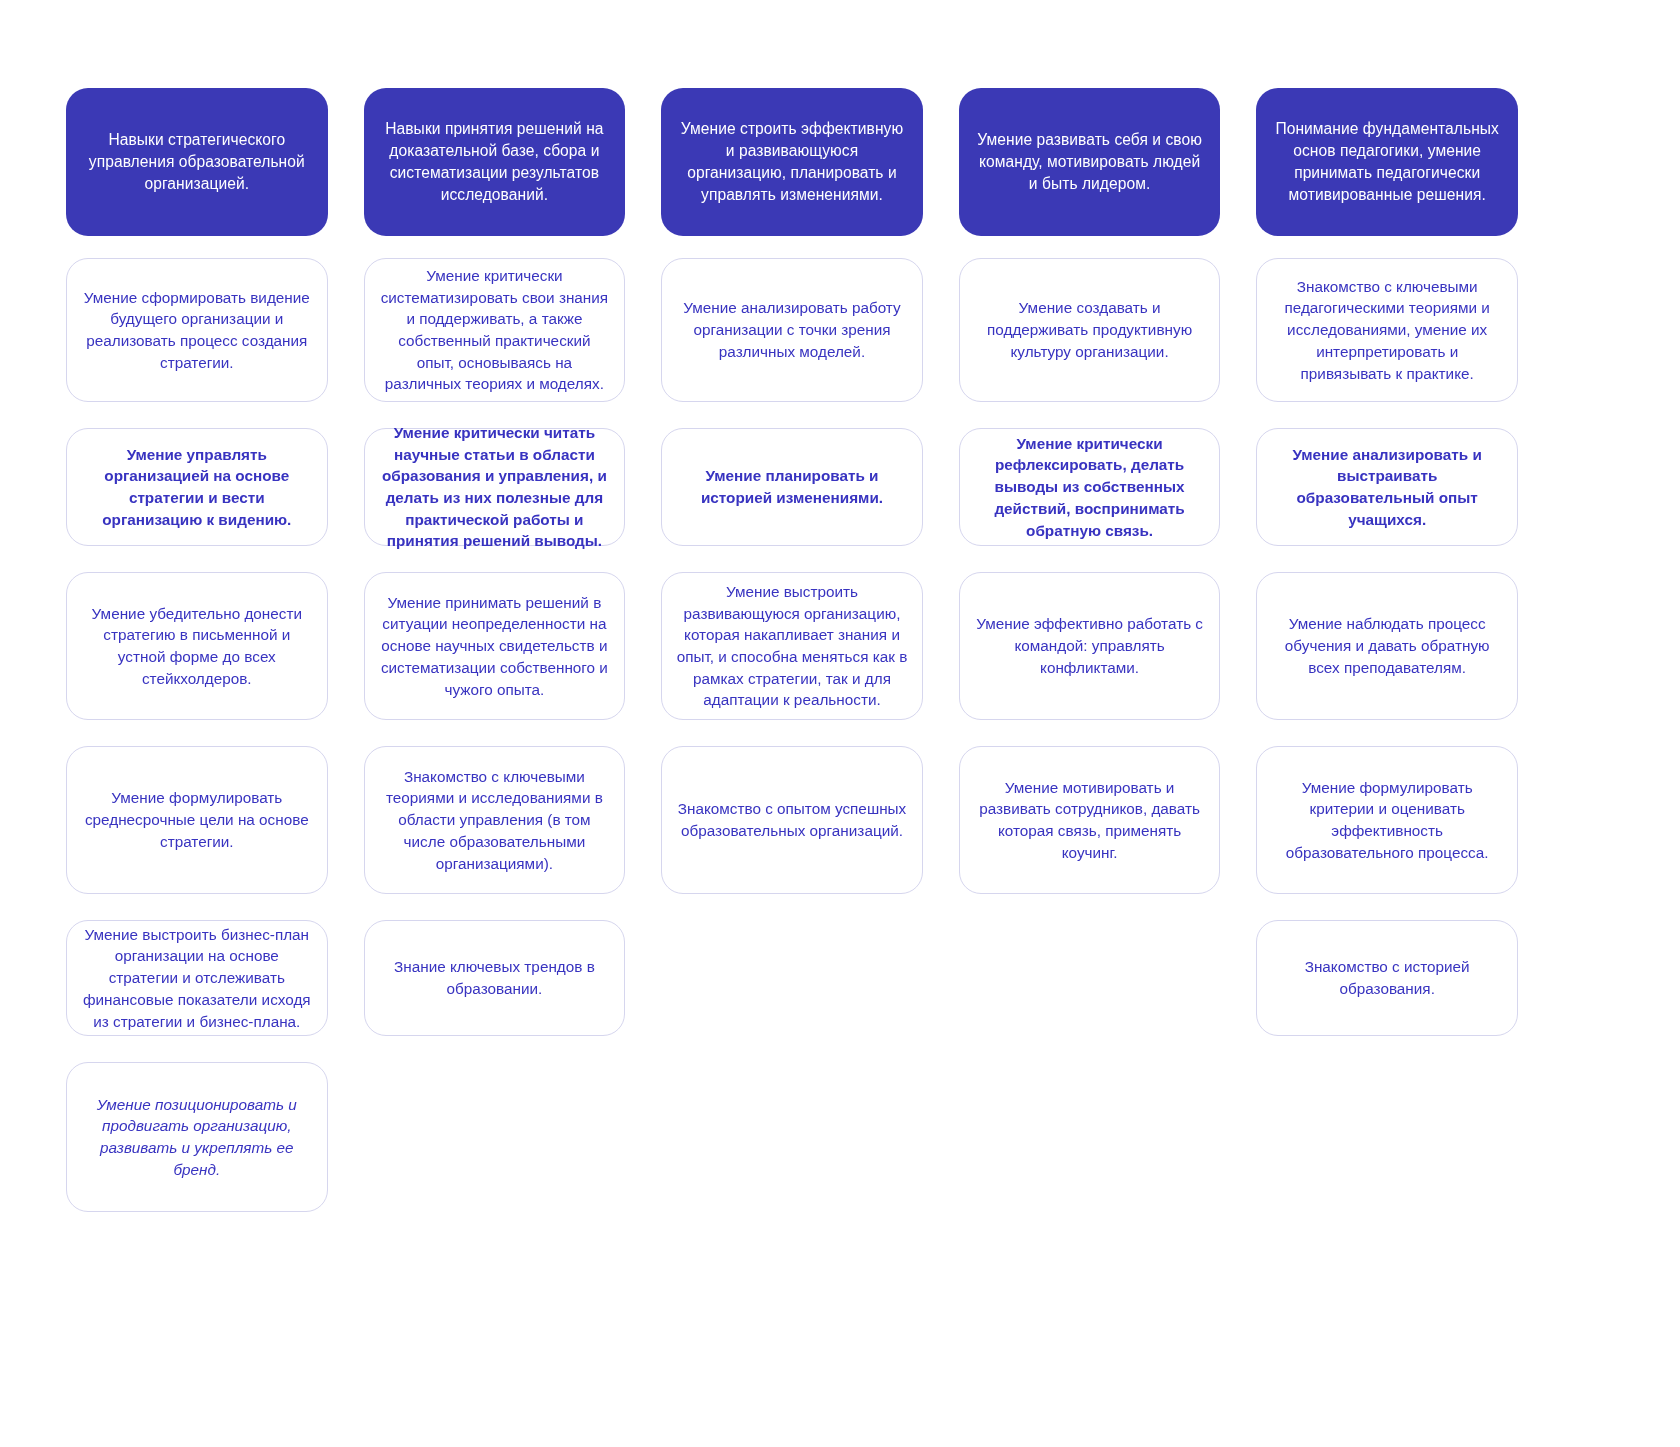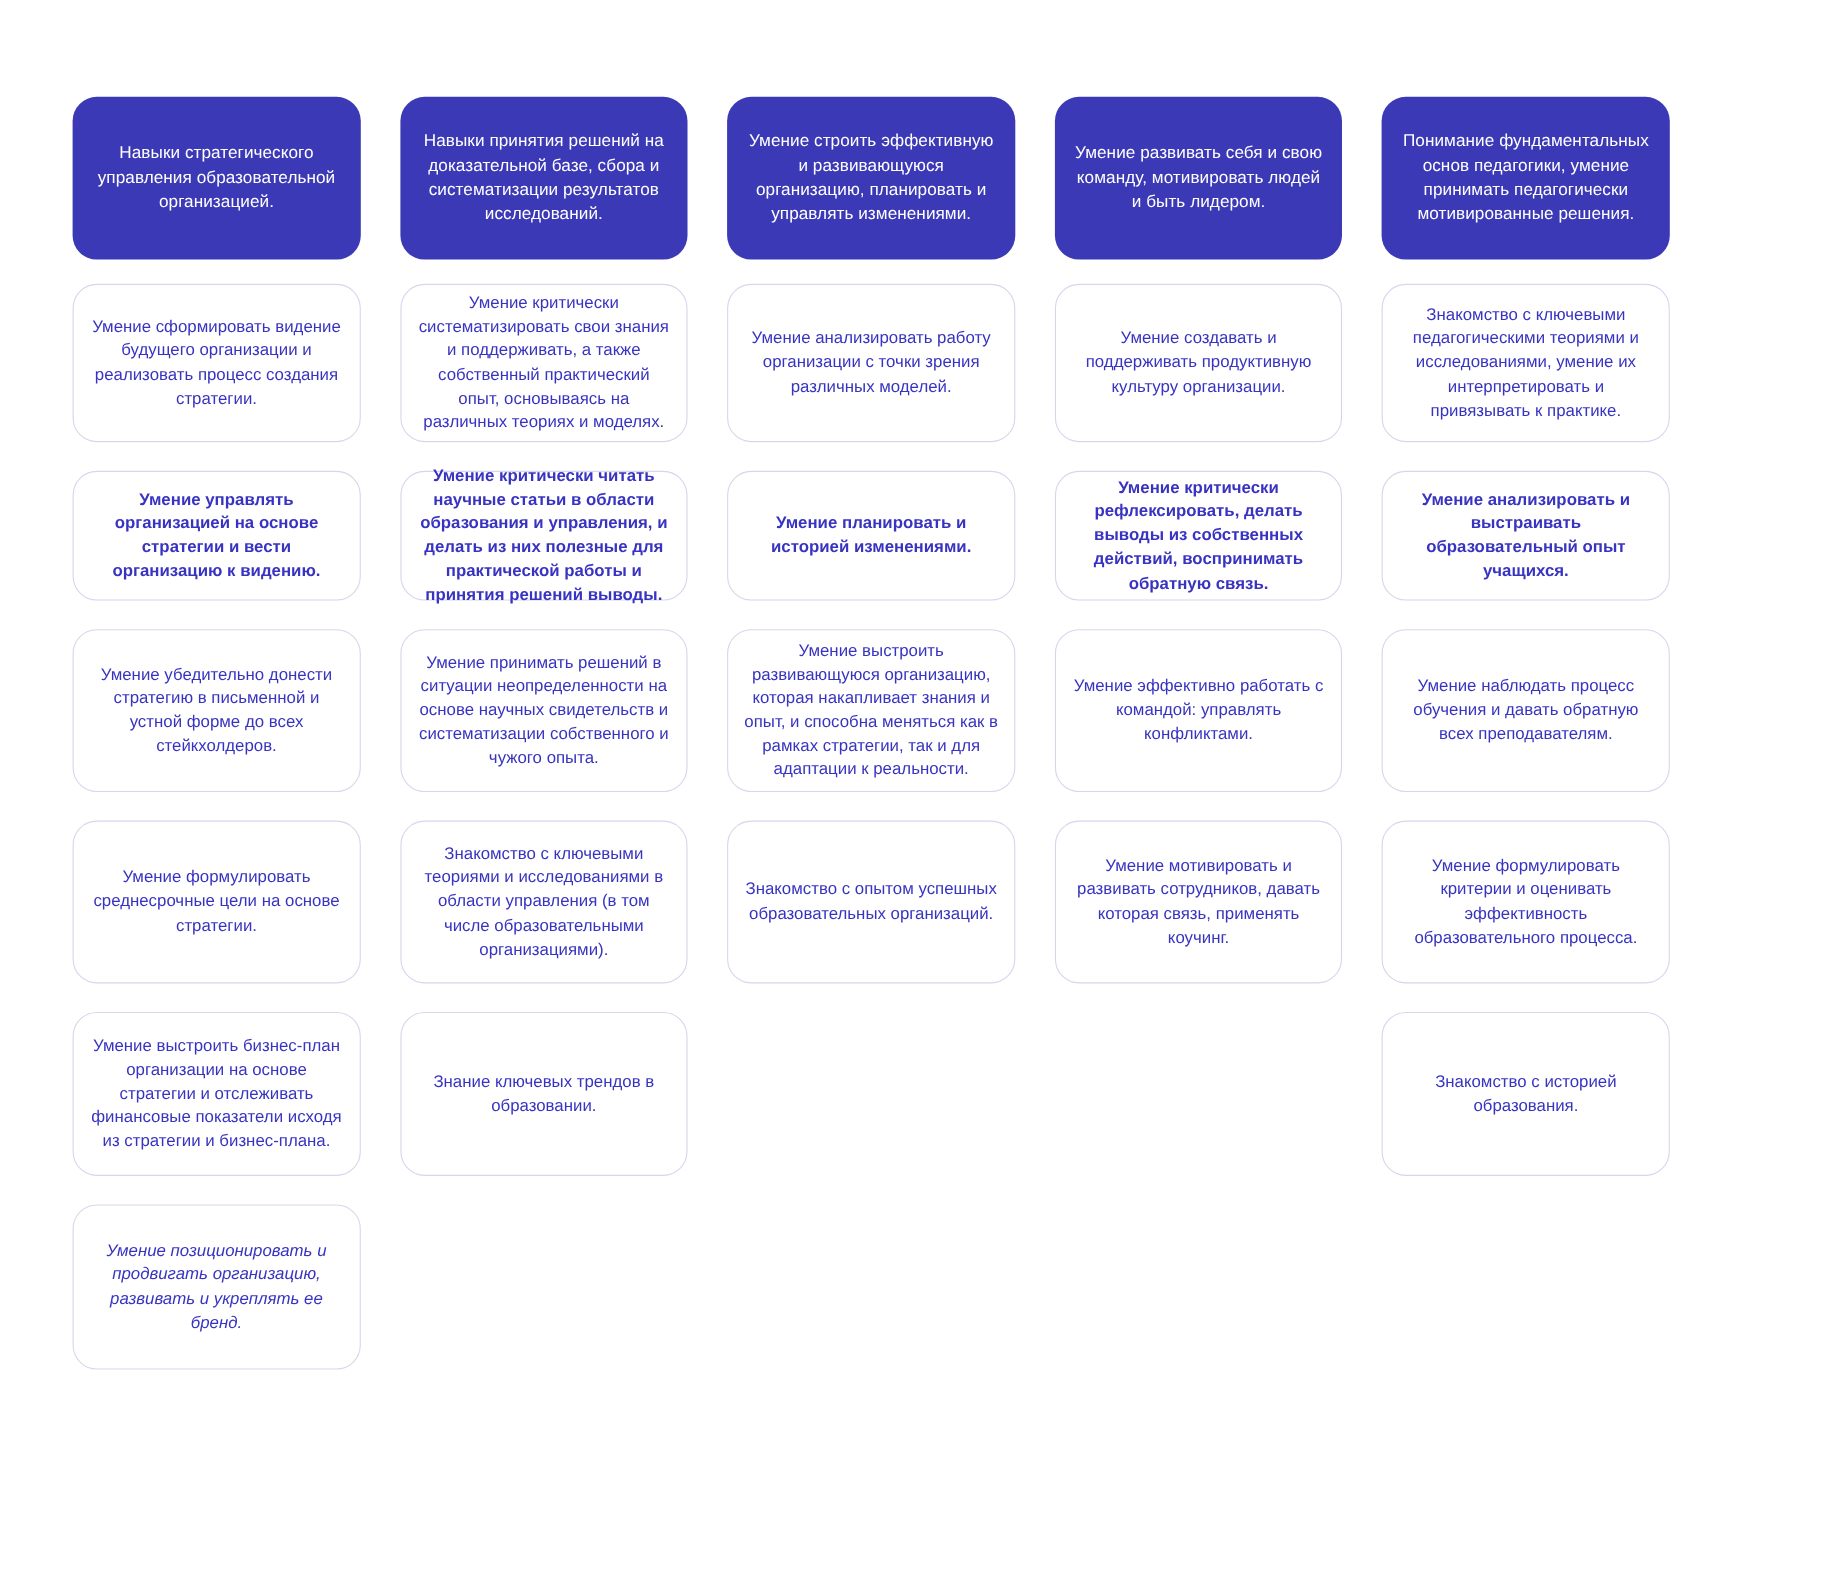--- a/index.html
+++ b/index.html
@@ -65,21 +65,21 @@
     justify-content: center;
     padding: 12px 14px;
     margin-bottom: 26px;
   }
   .cell .txt { display: block; width: 100%; }
   
   .row-h-1 { height: 144px; }
   .row-h-2 { height: 118px; font-weight: bold; }
   .row-h-3 { height: 148px; }
   .row-h-4 { height: 148px; }
-  .row-h-5 { height: 149px; }
+  .row-h-5 { height: 116px; }
   .row-h-6 { height: 150px; font-style: italic; }
 </style>
 </head>
 <body>
 
 <div id="board">
   <div class="grid">
 
     <div class="column">
       <div class="header-card">Навыки стратегического управления образовательной организацией.</div>

